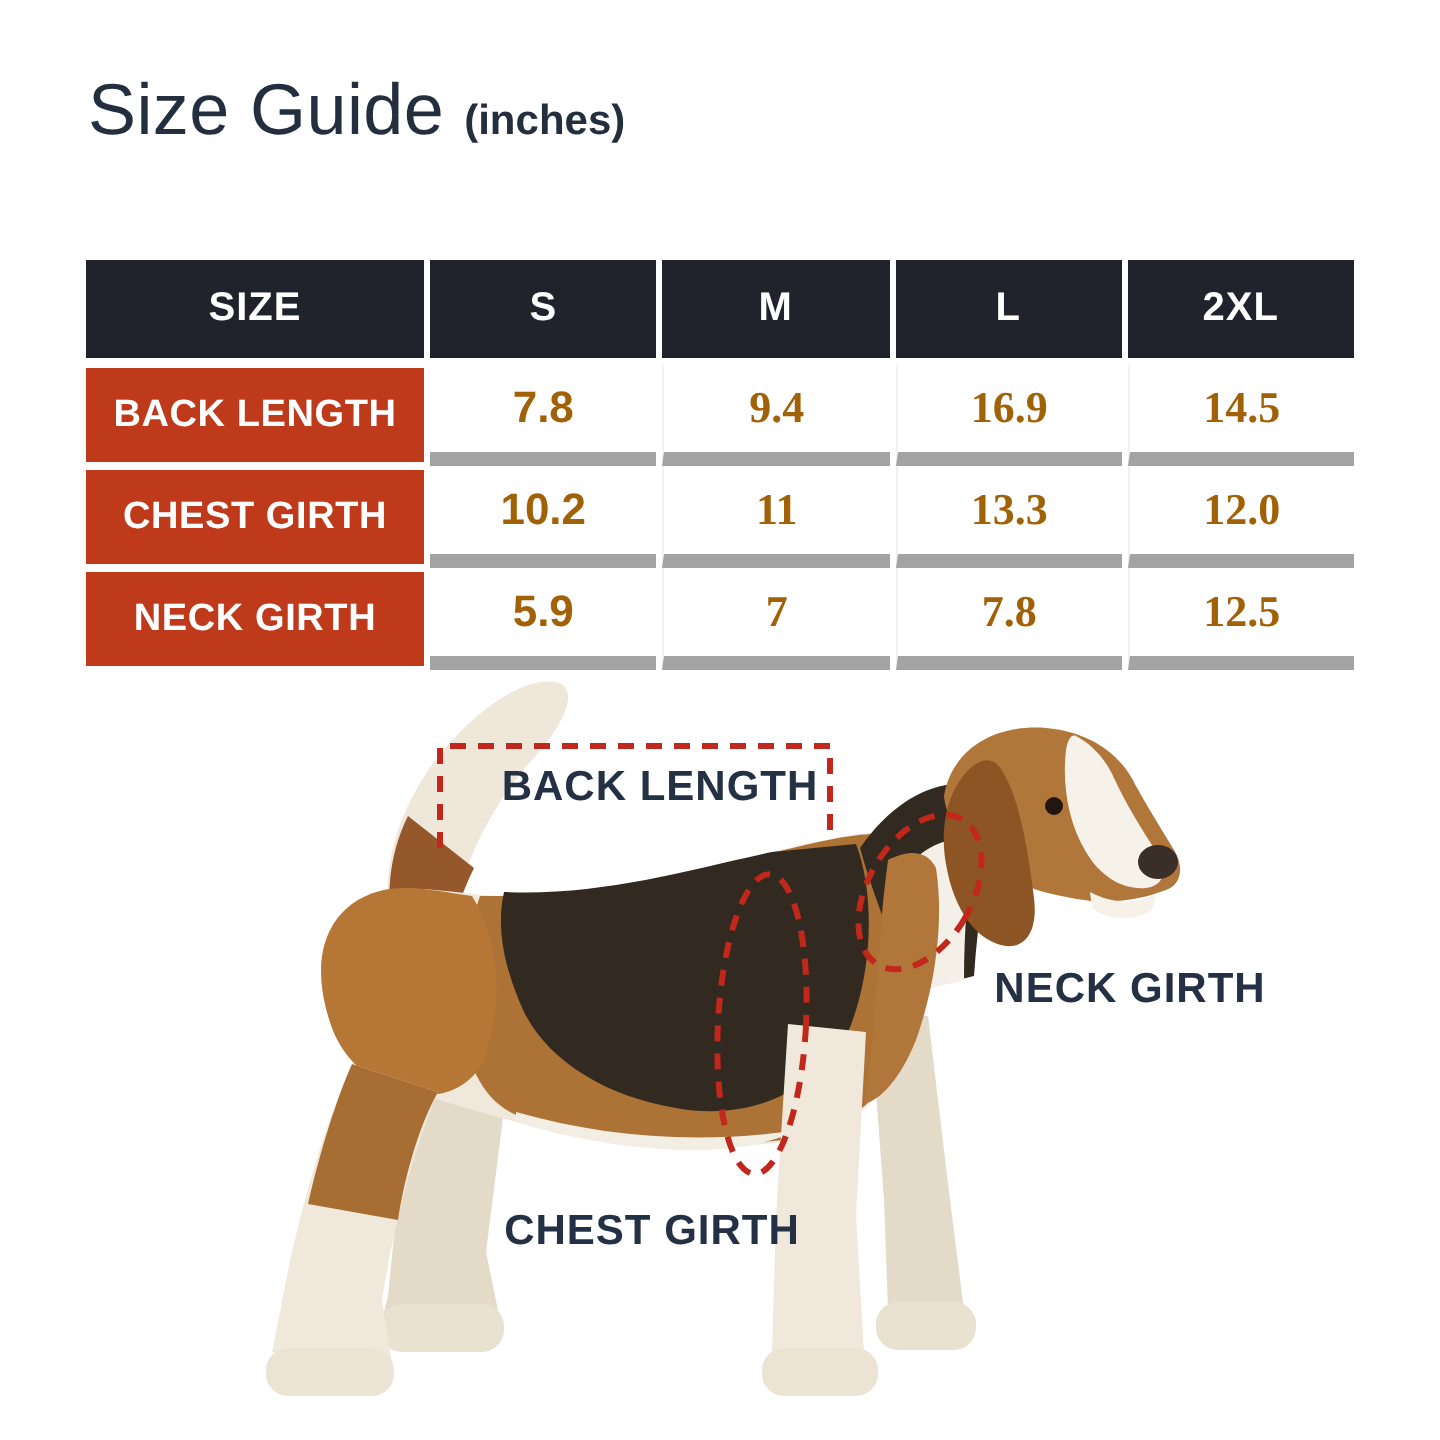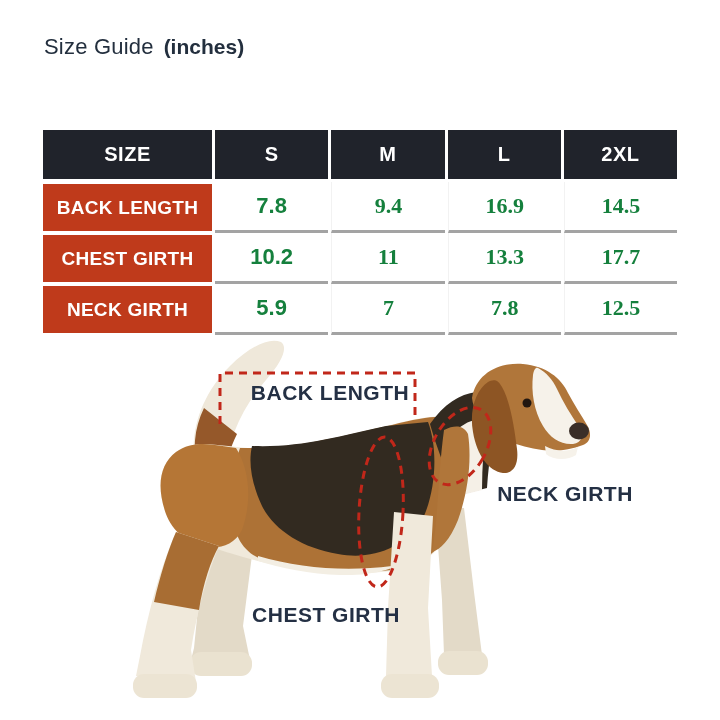--- a/index.html
+++ b/index.html
@@ -2,40 +2,40 @@
 <html><head>
 <meta charset="utf-8">
 <style>
   html,body{margin:0;padding:0;background:#fff;}
   .page{
     position:relative;width:720px;height:720px;background:#fff;overflow:hidden;
     font-family:"Liberation Sans",sans-serif;
   }
   
   .title{position:absolute;left:44px;top:34px;display:flex;align-items:baseline;gap:10px;color:#232F3E;}
-  .title-main{font-size:22px;font-weight:500;letter-spacing:.2px;}
+  .title-main{font-size:36px;font-weight:500;letter-spacing:.2px;}
   .title-unit{font-size:21px;font-weight:700;}
   
   .size-table{position:absolute;left:43px;top:106px;width:634px;margin-top:24px;}
   .tr{display:grid;grid-template-columns:169px repeat(4,1fr);column-gap:3px;}
   .thead{height:49px;margin-bottom:3px;}
   .th{
     background:#20232B;color:#fff;font-size:20px;font-weight:bold;letter-spacing:.5px;
     display:flex;align-items:center;justify-content:center;
   }
   .row{height:51px;}
   .lab{
     background:#BF3A1B;color:#fff;font-size:19px;font-weight:bold;letter-spacing:.3px;
     display:flex;align-items:center;justify-content:center;
     border-top:2px solid #fff;border-bottom:2px solid #fff;
   }
   .val{
-    background:#fff;color:#15803d;font-size:22px;font-weight:600;
+    background:#fff;color:#a16207;font-size:22px;font-weight:600;
     display:flex;align-items:center;justify-content:center;
-    border-bottom:3px solid #a3a3a3;
+    border-bottom:7px solid #a3a3a3;
   }
   .val + .val{border-left:1px solid #F2F2F2;font-family:Liberation Serif, serif;}
   
   .diagram-svg{position:absolute;left:0;top:0;width:720px;height:720px;}
   .anno-text{font-family:"Liberation Sans",sans-serif;font-weight:bold;font-size:21px;fill:#243044;letter-spacing:.5px;}
   .dash{fill:none;stroke:#C1271A;stroke-width:3;stroke-dasharray:8 6;}
 </style>
 </head>
 <body>
 
@@ -61,21 +61,21 @@
       <div class="val">9.4</div>
       <div class="val">16.9</div>
       <div class="val">14.5</div>
     </div>
 
     <div class="tr row">
       <div class="lab">CHEST GIRTH</div>
       <div class="val">10.2</div>
       <div class="val">11</div>
       <div class="val">13.3</div>
-      <div class="val">17.7</div>
+      <div class="val">12.0</div>
     </div>
 
     <div class="tr row">
       <div class="lab">NECK GIRTH</div>
       <div class="val">5.9</div>
       <div class="val">7</div>
       <div class="val">7.8</div>
       <div class="val">12.5</div>
     </div>
   </div>

